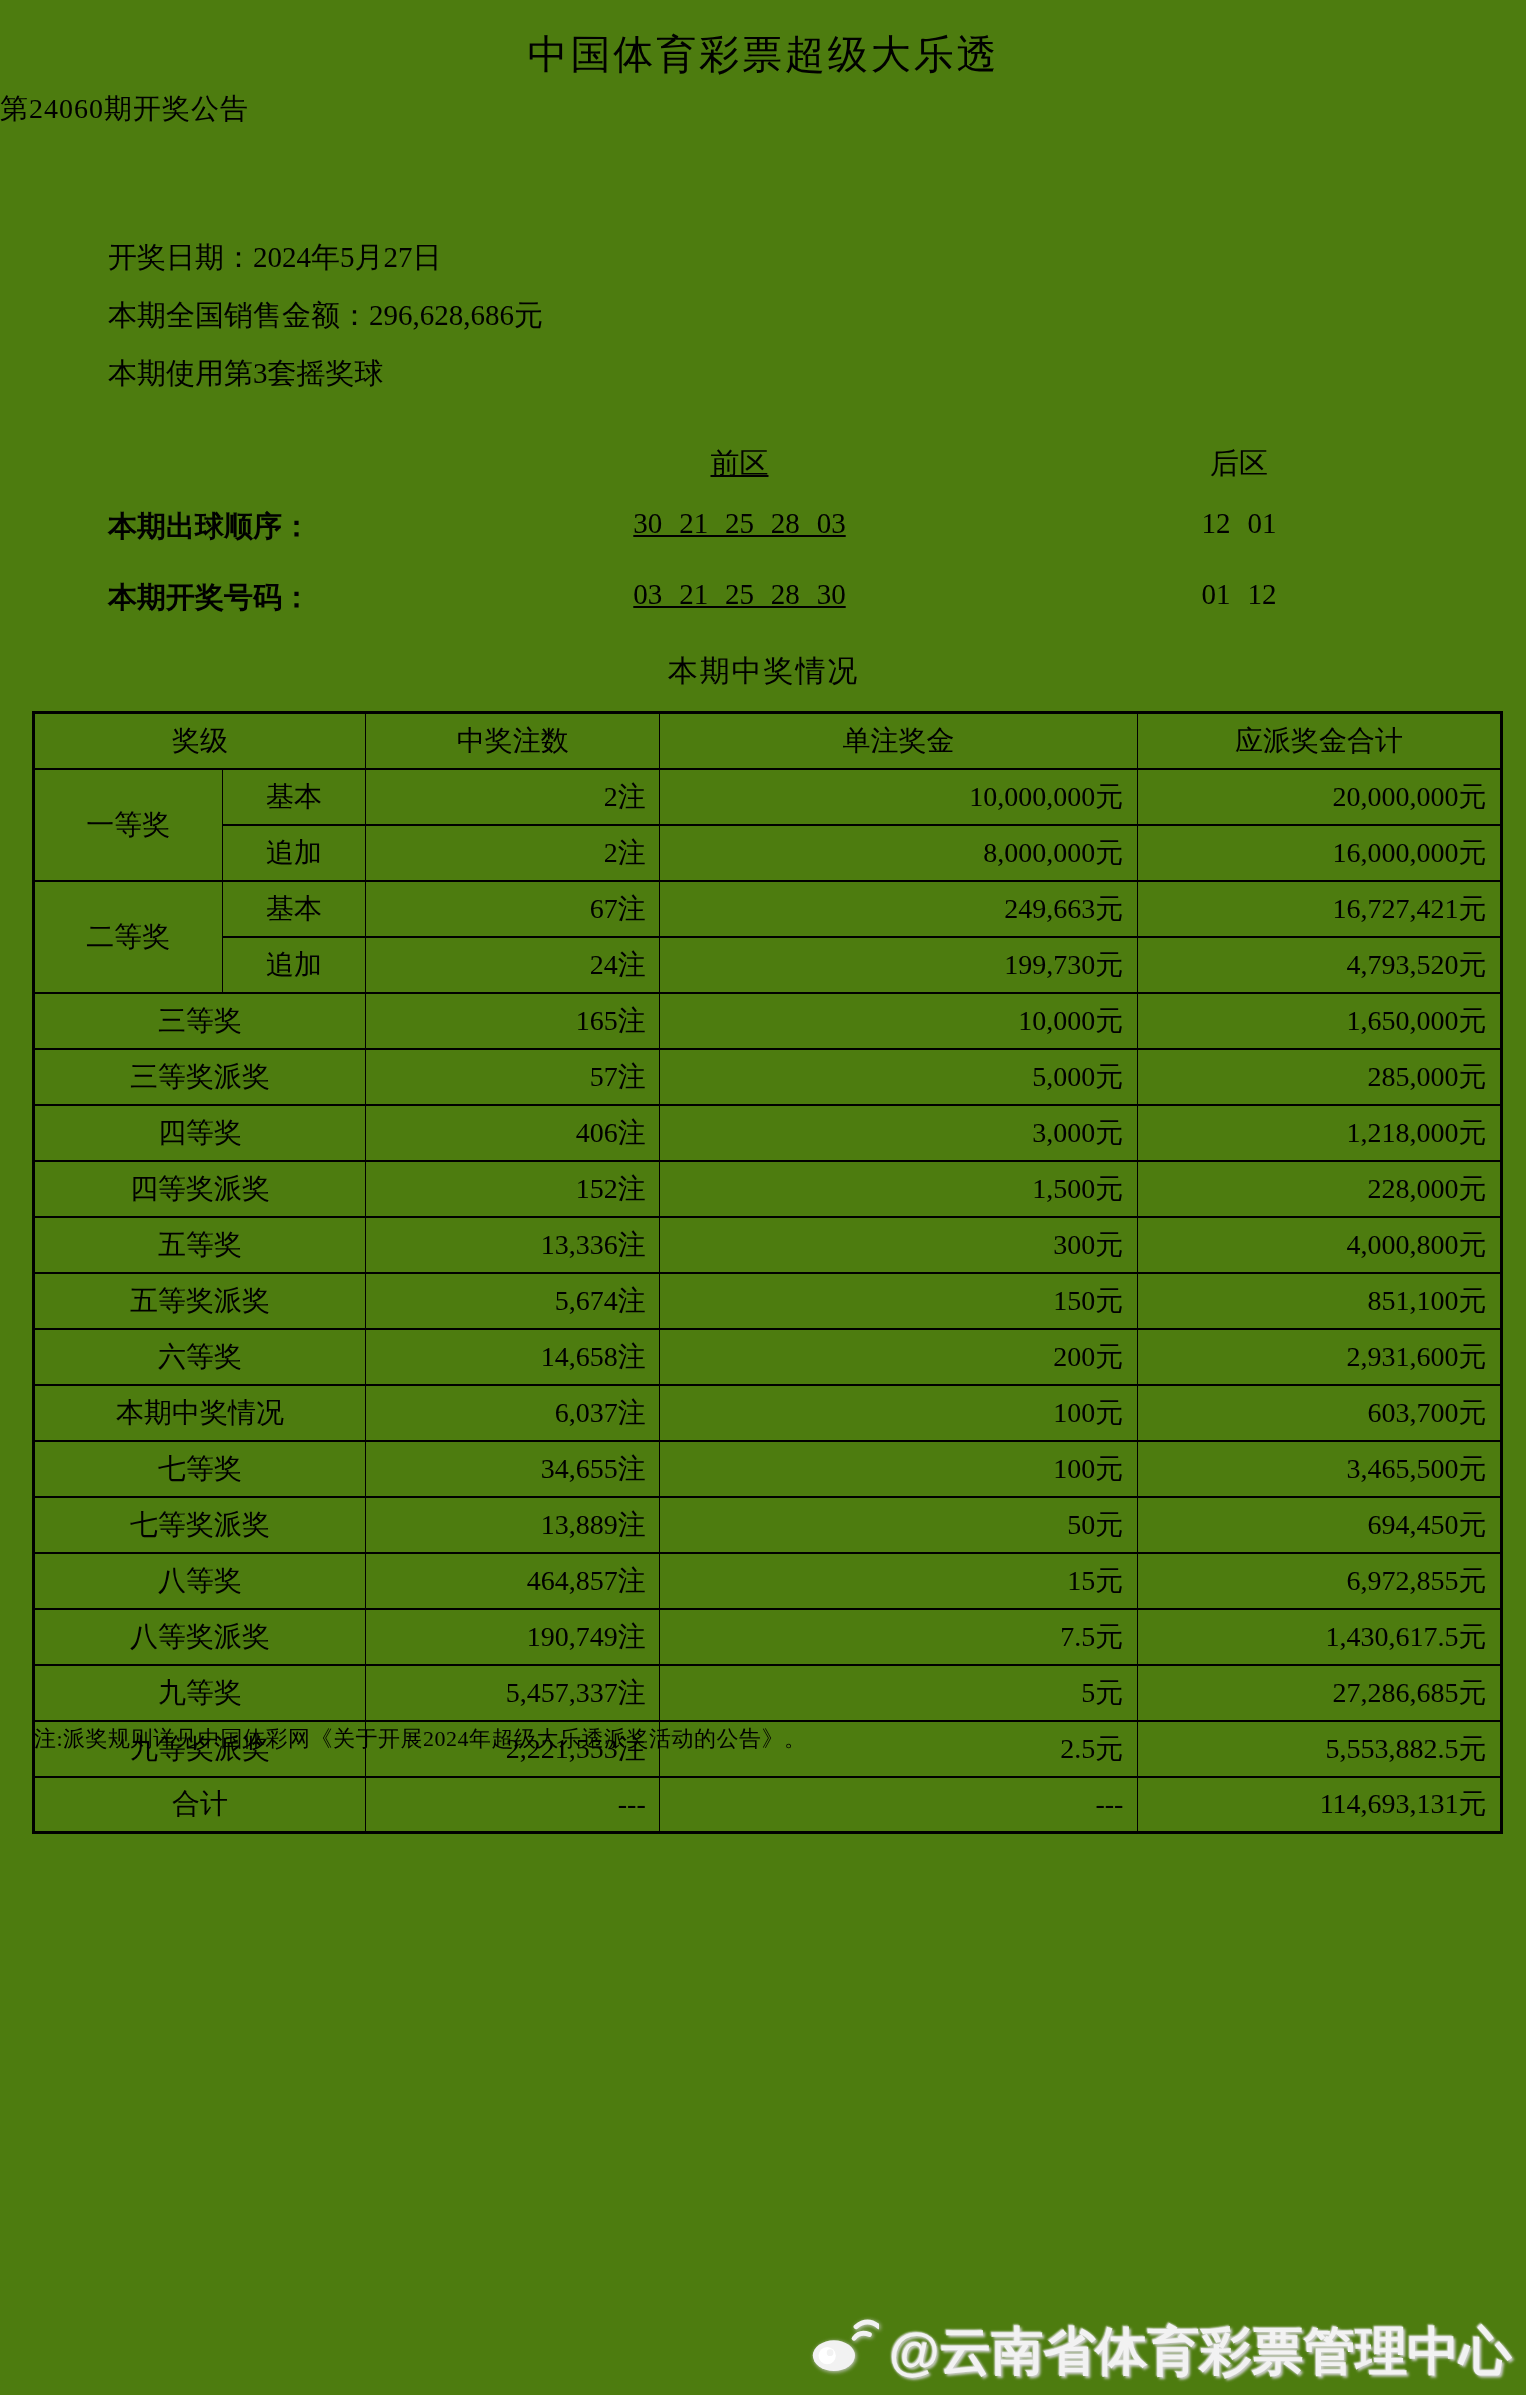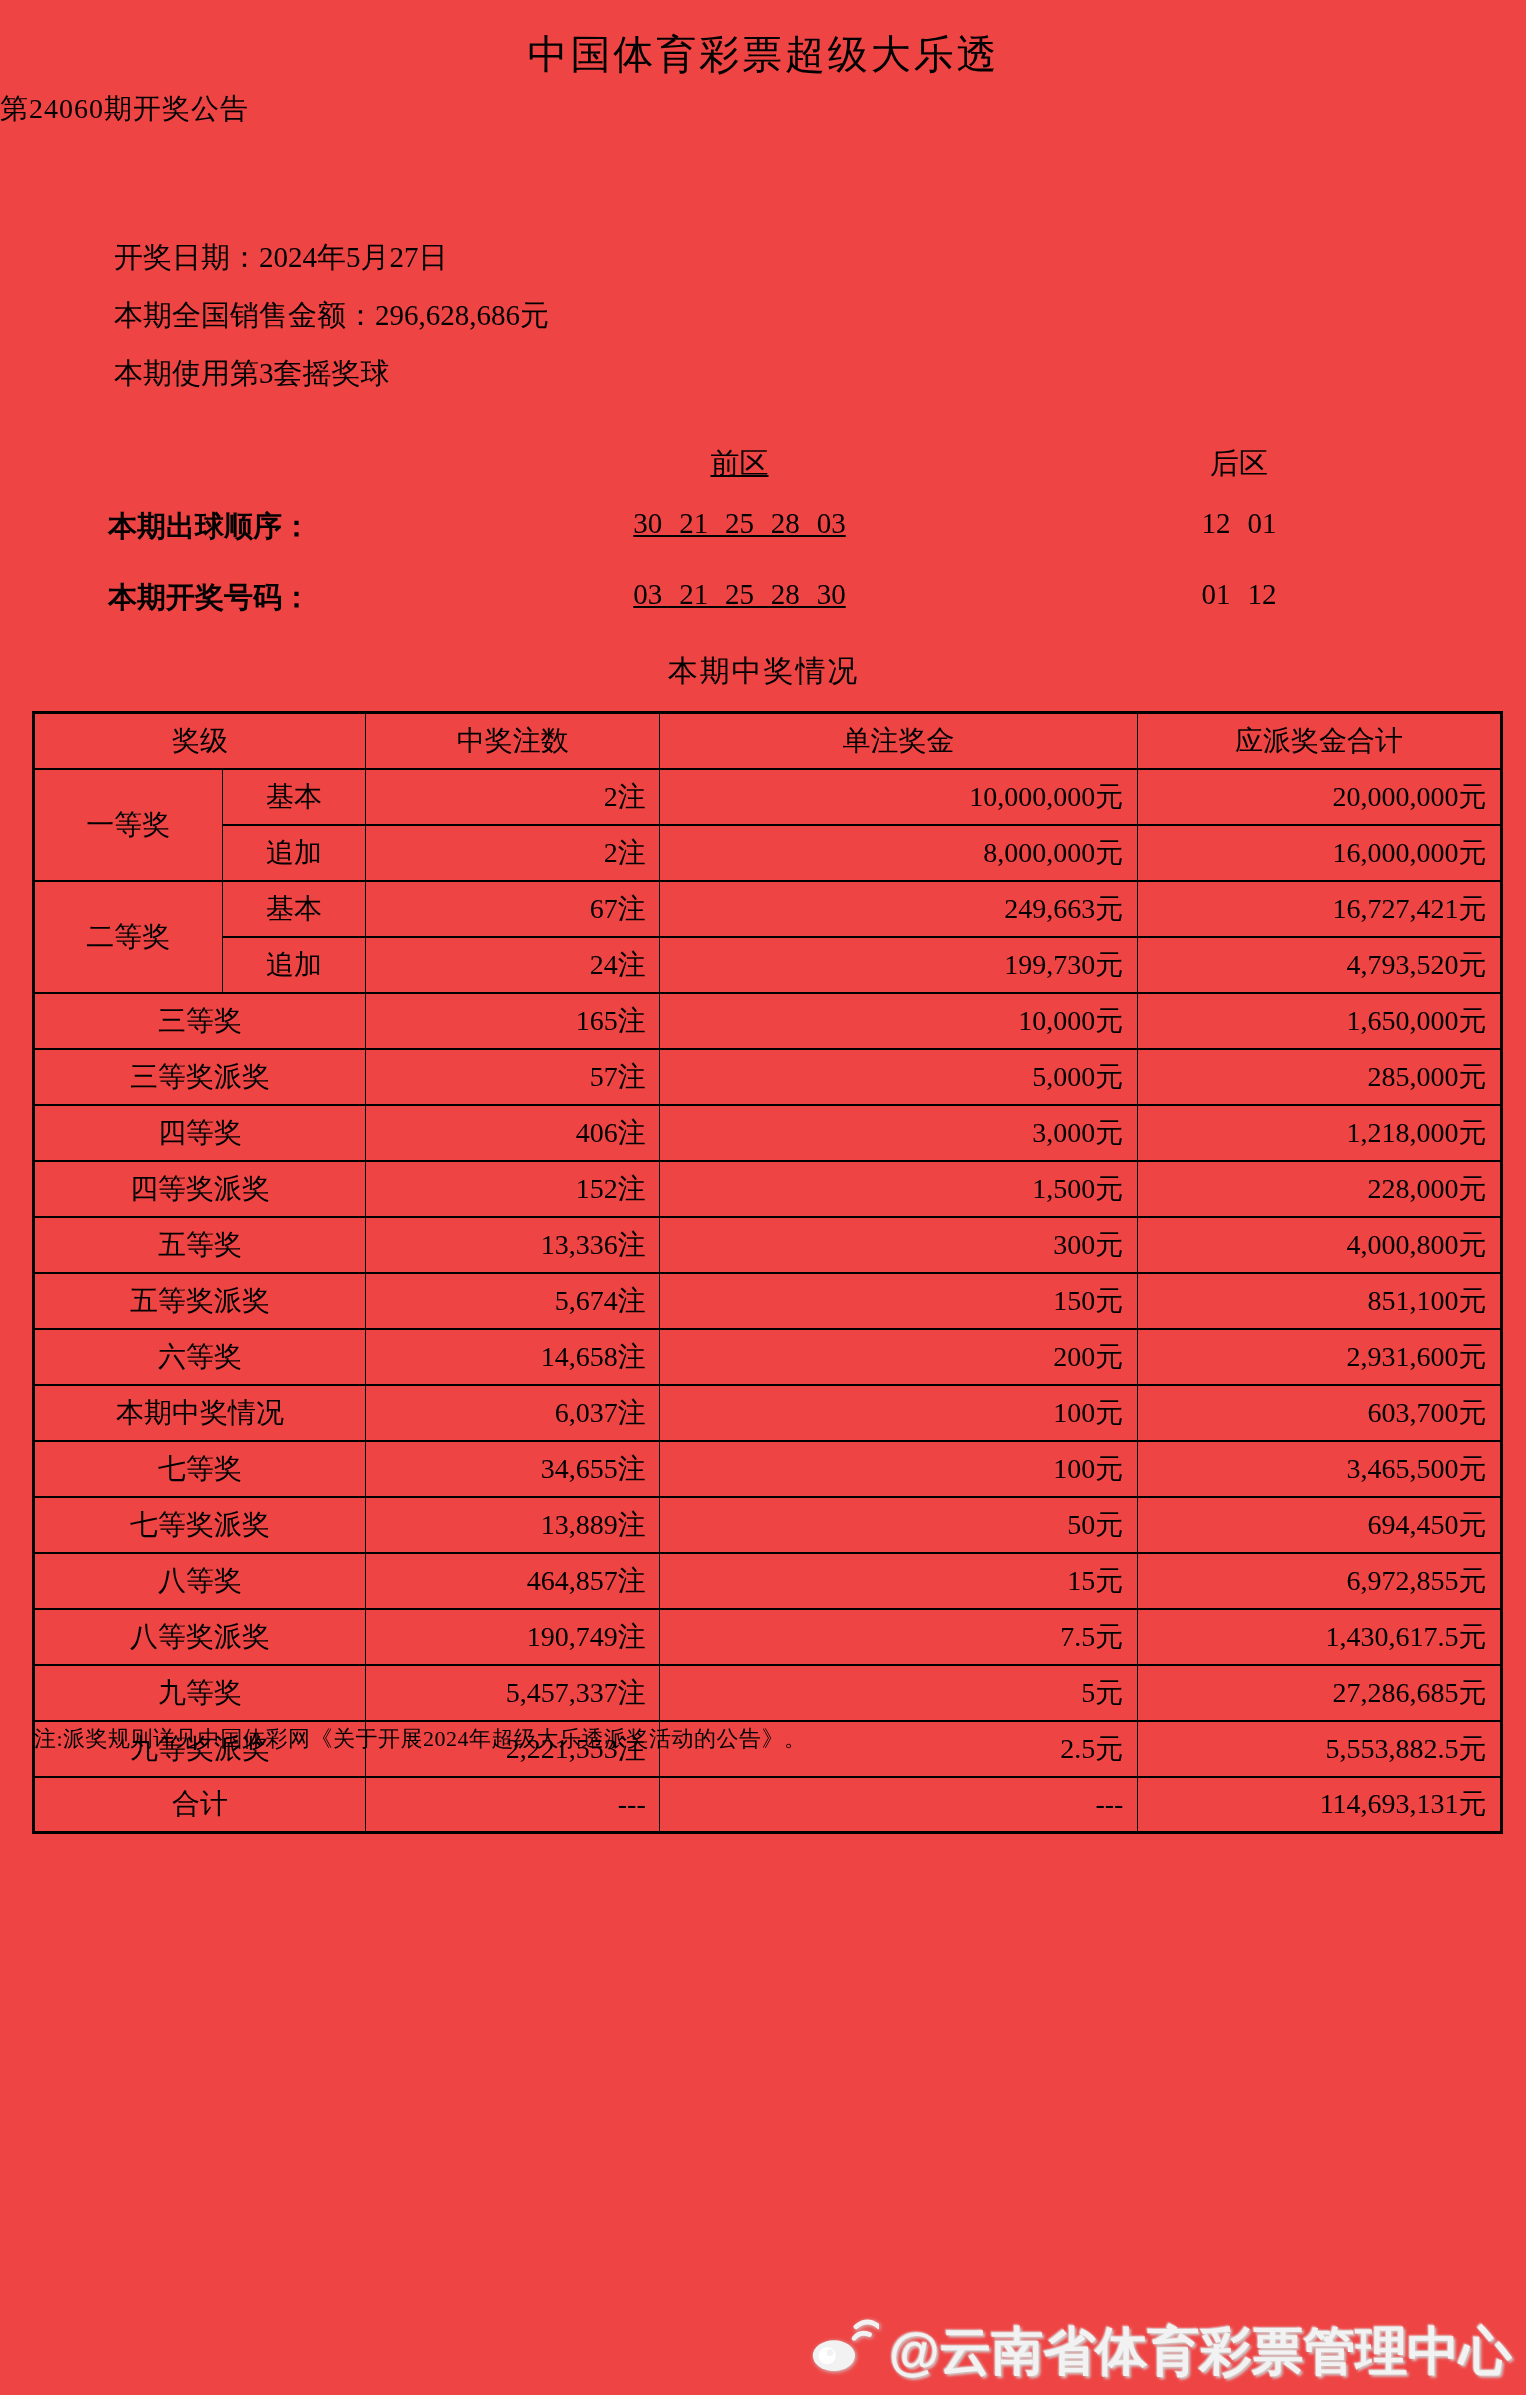--- a/index.html
+++ b/index.html
@@ -1,32 +1,32 @@
 <!DOCTYPE html>
 <html><head>
 <meta charset="utf-8">
 <style>
   html,body{margin:0;padding:0;background:#ffffff;}
   .page{
     position:relative;
     width:1527px;height:2396px;
-    background:#ef4444;
+    background:#4d7c0f;
     font-family:"Liberation Serif","DejaVu Serif",serif;
     color:#000;
     overflow:hidden;
   }
   .doc-title{
     position:absolute;top:27px;left:0;width:100%;
     text-align:center;font-size:40px;letter-spacing:2.9px;
   }
   .doc-subtitle{
     position:absolute;top:90px;left:0;width:100%;
     font-size:28px;letter-spacing:1px;
   }
-  .info-block{position:absolute;top:238px;left:108px;font-size:29px;margin-left:6px;}
+  .info-block{position:absolute;top:238px;left:108px;font-size:29px;}
   .info-line{height:58px;line-height:38px;}
   .zone-header,.zone-row{position:absolute;left:0;width:100%;font-size:29px;}
   .zone-header{top:444px;}
   .zone-row1{top:507px;}
   .zone-row2{top:578px;}
   .zone-label{position:absolute;left:108px;font-weight:bold;}
   .zone-front{position:absolute;left:528px;width:423px;text-align:center;word-spacing:9.6px;text-decoration:underline;}
   .zone-back{position:absolute;left:1047px;width:384px;text-align:center;word-spacing:9.6px;}
   .table-title{
     position:absolute;top:651px;left:0;width:100%;

